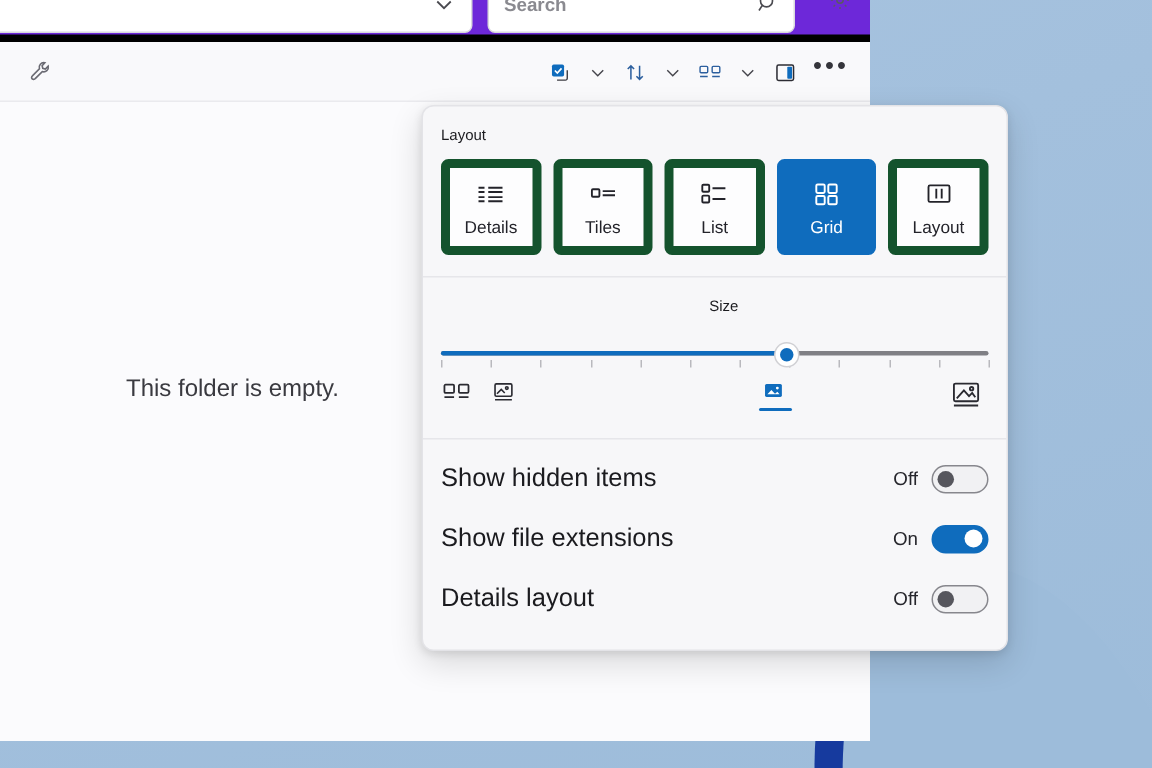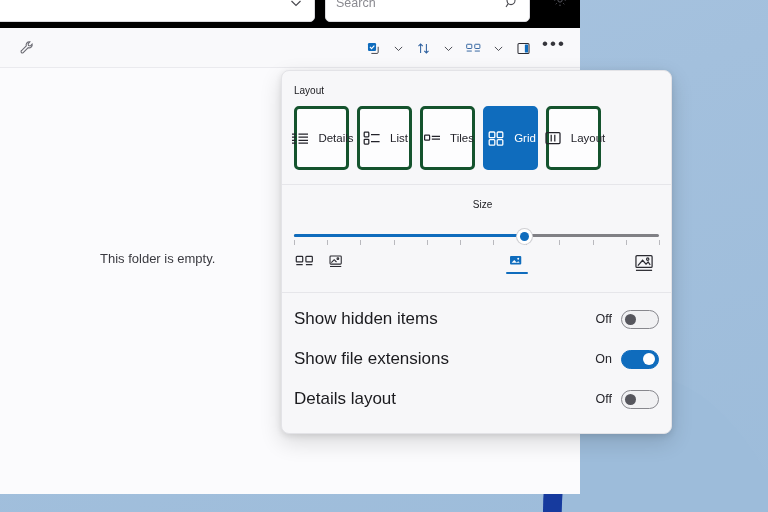--- a/index.html
+++ b/index.html
@@ -46,22 +46,23 @@
     left: 0; top: 0;
     width: 580px; height: 494px;
     background: #f9f9fb;
     overflow: hidden;
   }
 
   
   .addressbar {
     position: relative;
     height: 28px;
-    background: #000000;
-    border-bottom: 1px solid #000000;
+    background: #6d28d9;
+    border-bottom: 5px solid #000000;
+    font-weight: bold;
   }
   .addr-box {
     position: absolute;
     left: -90px; top: -18px;
     width: 405px; height: 40px;
     background: #ffffff;
     border: 1px solid #dadade;
     border-radius: 5px;
   }
   .addr-chevron {
@@ -143,22 +144,22 @@
   }
 
   
   .content {
     position: relative;
     height: 426px;
     background: #fbfbfd;
   }
   .empty-text {
     position: absolute;
-    left: 100px; top: 183px;
-    font-size: 13px;
+    left: 84px; top: 183px;
+    font-size: 16px;
     color: #3a3a40;
   }
 
   
   #layout-flyout {
     position: absolute;
     left: 281px; top: 70px;
     width: 391px; height: 364px;
     background: #f7f7f9;
     border: 1px solid #e3e3e7;
@@ -172,26 +173,26 @@
     padding: 14px 0 0 12px;
   }
 
   
   .layout-row {
     display: flex;
     gap: 8px;
     padding: 10px 12px 14px 12px;
   }
   .layout-card {
-    width: 55px; height: 64px;
+    width: 67px; height: 64px;
     background: #fdfdfe;
-    border: 3px solid #14532d;
+    border: 6px solid #14532d;
     border-radius: 5px;
     display: flex;
-    flex-direction: row;
+    flex-direction: column;
     align-items: center;
     justify-content: center;
     gap: 7px;
     color: #23232a;
   }
   .layout-card.selected {
     background: #0f6cbd;
     border-color: #0f6cbd;
     color: #ffffff;
   }
@@ -432,37 +433,37 @@
             <path d="M3 6.2 h4 M3 9 h4 M9.5 6.2 h9.5 M9.5 9 h9.5"></path>
             <path d="M3 12.4 h4 M3 15.2 h4 M9.5 12.4 h9.5 M9.5 15.2 h9.5"></path>
           </svg>
         </span>
         <span class="lc-label">Details</span>
       </div>
 
       <div class="layout-card">
         <span class="lc-icon">
           <svg viewBox="0 0 22 20" width="22" height="20" fill="none" stroke="currentColor" stroke-width="1.25">
+            <rect x="3.6" y="7.2" width="5" height="5" rx="0.7"></rect>
+            <path d="M10.8 8.4 h8.2 M10.8 11.2 h8.2"></path>
+          </svg>
+        </span>
+        <span class="lc-label">Tiles</span>
+      </div>
+
+      <div class="layout-card">
+        <span class="lc-icon">
+          <svg viewBox="0 0 22 20" width="22" height="20" fill="none" stroke="currentColor" stroke-width="1.25">
             <rect x="3.2" y="4.2" width="4.6" height="4.6" rx="0.7"></rect>
             <path d="M10 6.5 h8.6"></path>
             <rect x="3.2" y="11.4" width="4.6" height="4.6" rx="0.7"></rect>
             <path d="M10 13.7 h8.6"></path>
           </svg>
         </span>
         <span class="lc-label">List</span>
-      </div>
-
-      <div class="layout-card">
-        <span class="lc-icon">
-          <svg viewBox="0 0 22 20" width="22" height="20" fill="none" stroke="currentColor" stroke-width="1.25">
-            <rect x="3.6" y="7.2" width="5" height="5" rx="0.7"></rect>
-            <path d="M10.8 8.4 h8.2 M10.8 11.2 h8.2"></path>
-          </svg>
-        </span>
-        <span class="lc-label">Tiles</span>
       </div>
 
       <div class="layout-card selected">
         <span class="lc-icon">
           <svg viewBox="0 0 22 20" width="22" height="20" fill="none" stroke="currentColor" stroke-width="1.3">
             <rect x="4.2" y="4" width="5.6" height="5.6" rx="0.9"></rect>
             <rect x="12.2" y="4" width="5.6" height="5.6" rx="0.9"></rect>
             <rect x="4.2" y="11.6" width="5.6" height="5.6" rx="0.9"></rect>
             <rect x="12.2" y="11.6" width="5.6" height="5.6" rx="0.9"></rect>
           </svg>

